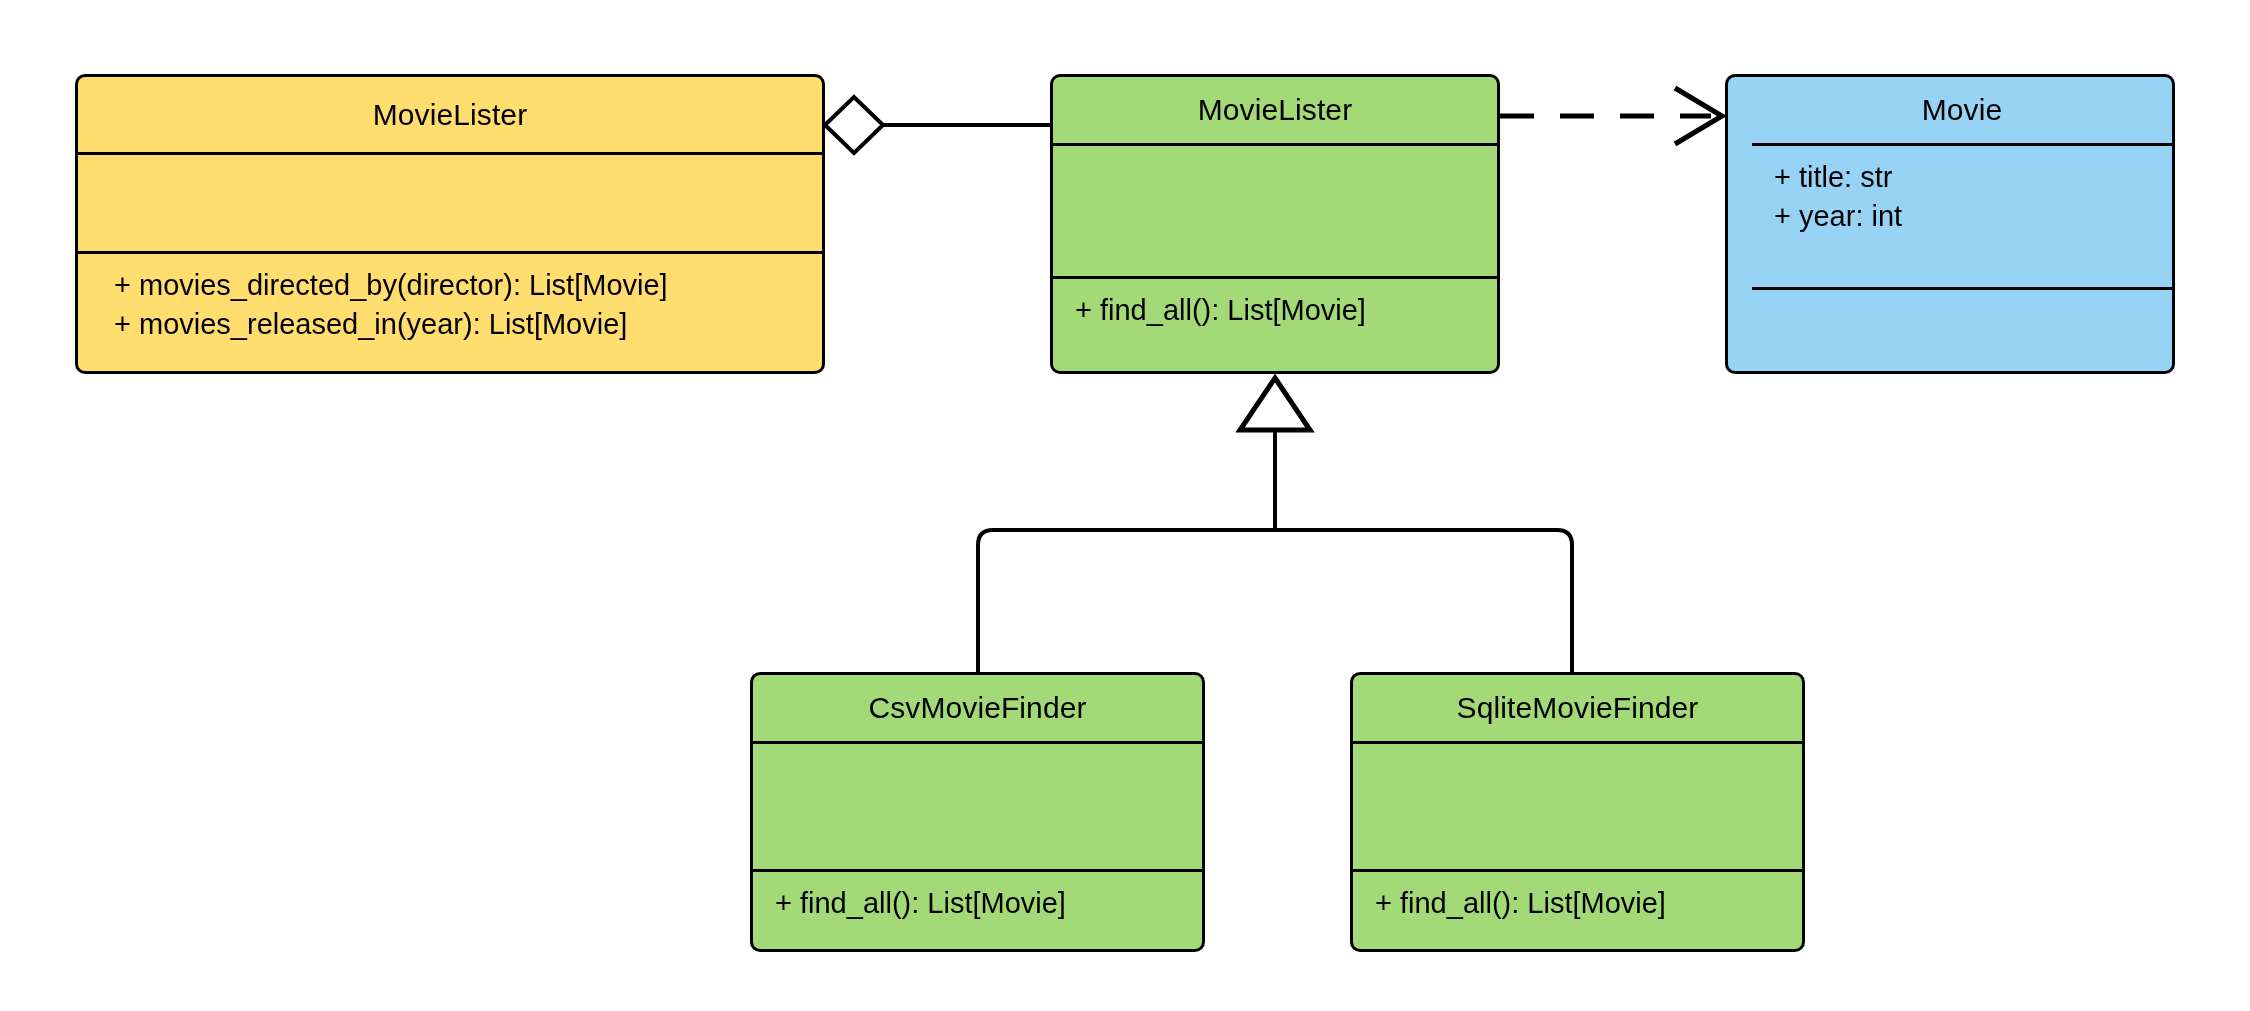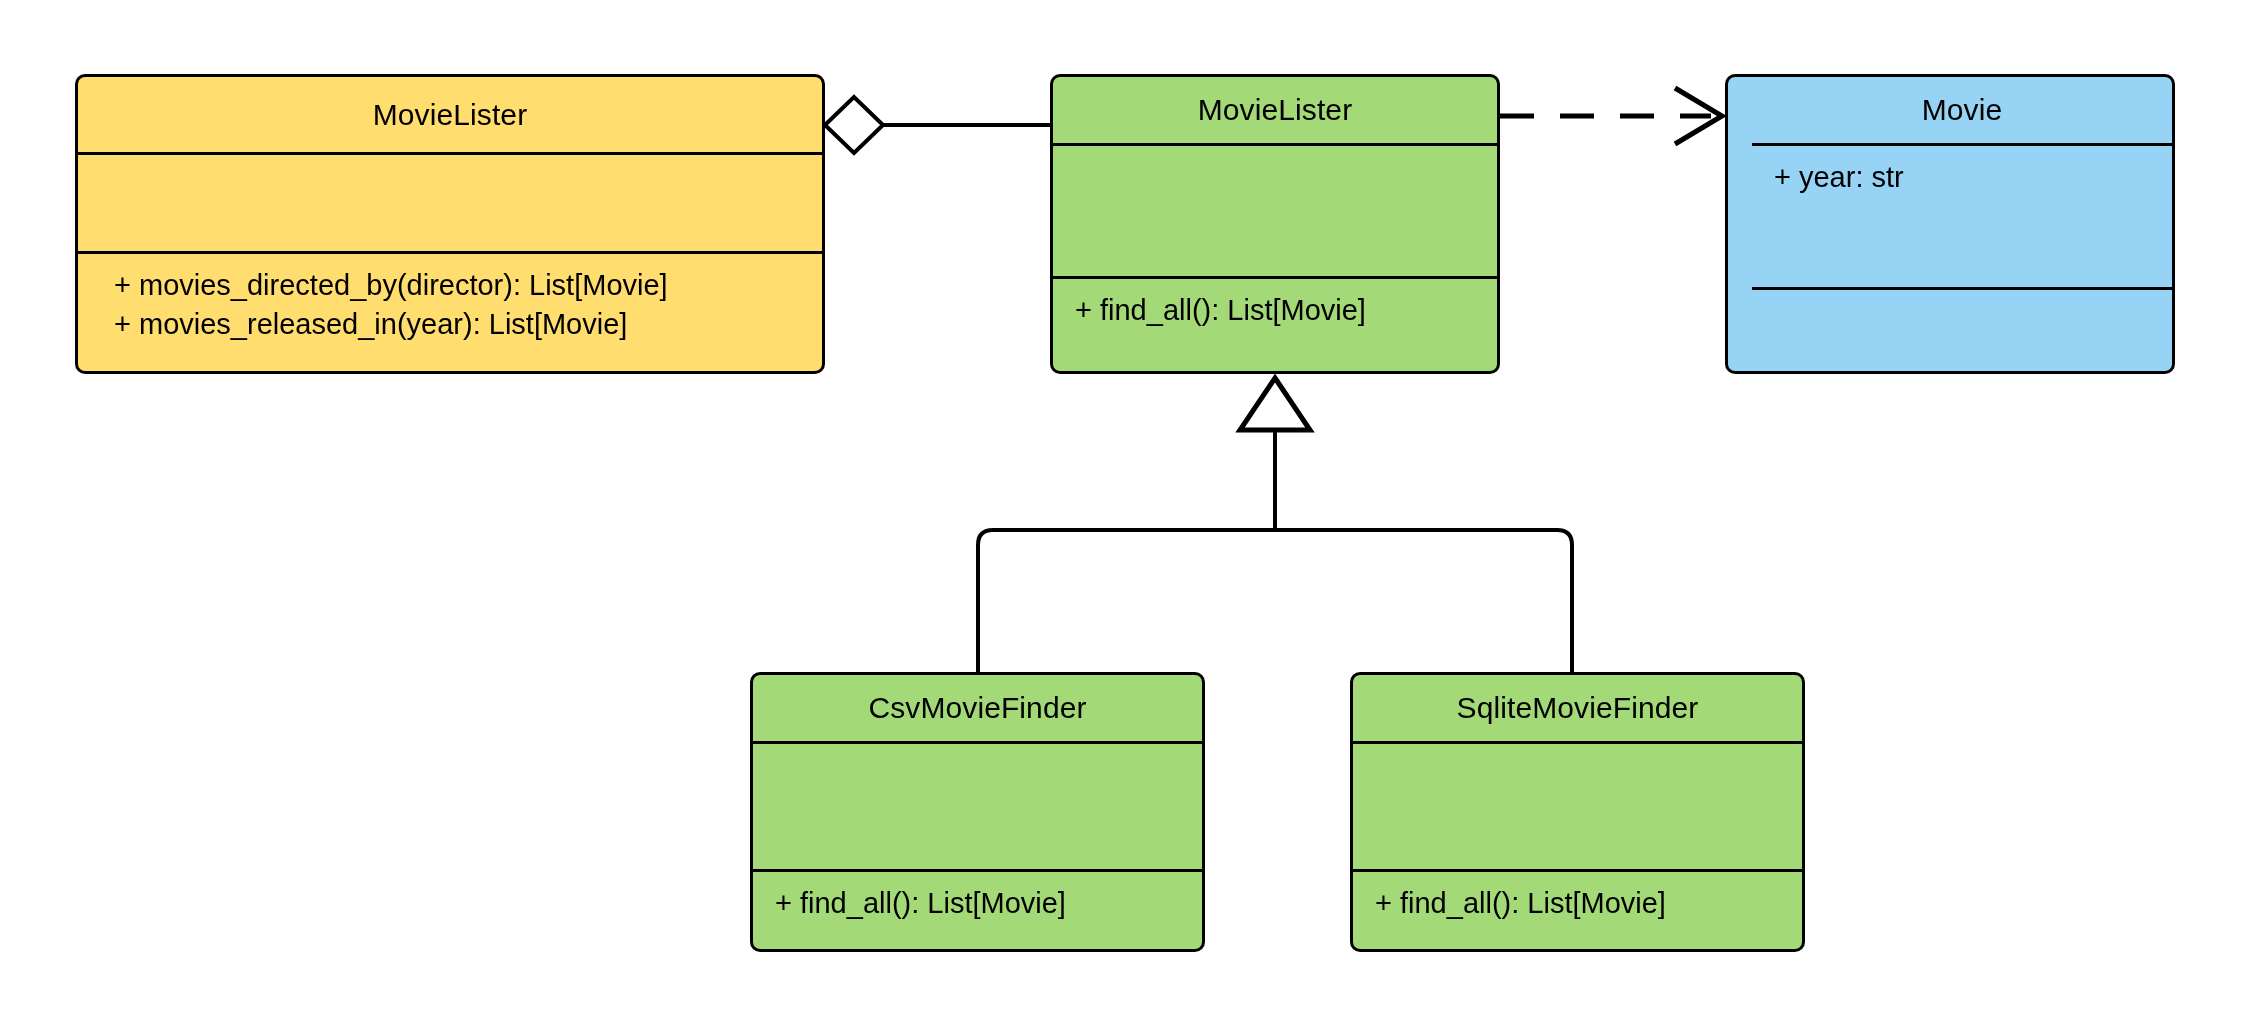--- a/index.html
+++ b/index.html
@@ -130,21 +130,22 @@
     <div class="compartment c0 class-name">MovieLister</div>
     <div class="compartment c1 sep member-list empty"></div>
     <div class="compartment c2 sep member-list">
       <div class="member">+ find_all(): List[Movie]</div>
     </div>
   </div>
 
   <div class="uml-class" id="class-movie">
     <div class="compartment c0 class-name">Movie</div>
     <div class="compartment c1 sep member-list">
-      <div class="member">+ year: str</div>
+      <div class="member">+ title: str</div>
+      <div class="member">+ year: int</div>
     </div>
     <div class="compartment c2 sep member-list empty"></div>
   </div>
 
   <div class="uml-class" id="class-csvmoviefinder">
     <div class="compartment c0 class-name">CsvMovieFinder</div>
     <div class="compartment c1 sep member-list empty"></div>
     <div class="compartment c2 sep member-list">
       <div class="member">+ find_all(): List[Movie]</div>
     </div>

